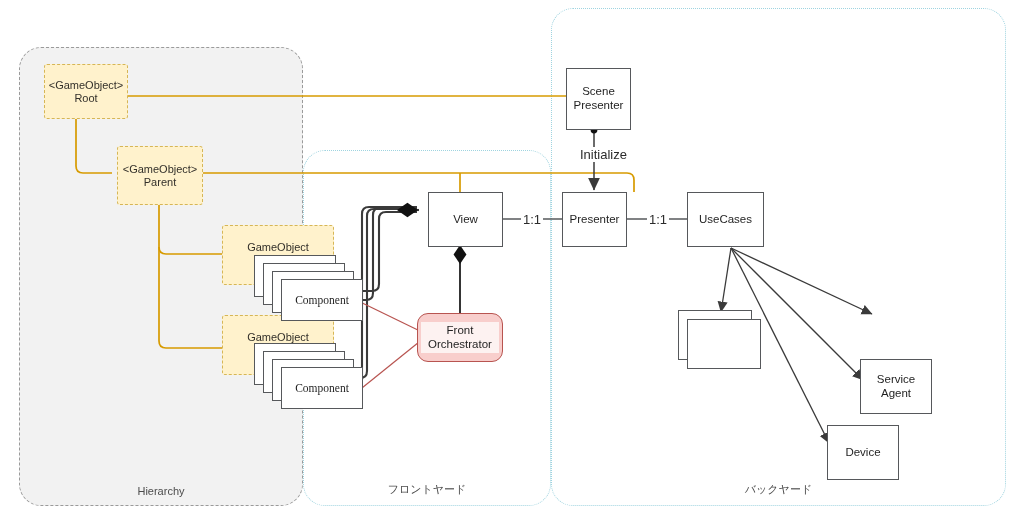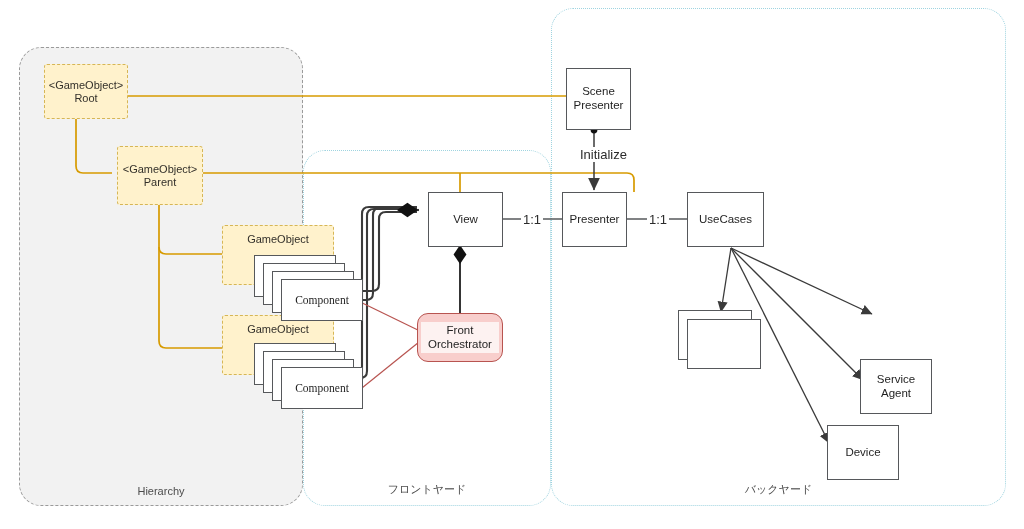--- a/index.html
+++ b/index.html
@@ -39,21 +39,21 @@
     position:absolute;box-sizing:border-box;
     display:flex;align-items:center;justify-content:center;
     text-align:center;line-height:1.18;color:#1f1f1f;
     font-size:11.5px;
   }
   .plain{background:#ffffff;border:1.4px solid #56585b;}
   .go{
     background:#fff2cc;border:1.6px dashed #d6b656;border-radius:3px;
     font-size:11px;color:#33302a;
   }
-  .go.titled{align-items:flex-start;padding-top:7px;}
+  .go.titled{align-items:flex-start;padding-top:15px;}
   .orch{
     background:#f8cecc;border:1.6px solid #b85450;border-radius:11px;
   }
   .orch .inner{
     background:#fdf2f1;padding:2px 7px;font-size:11.5px;color:#1f1f1f;
     line-height:1.2;
   }
 
   
   .stack{position:absolute;}

